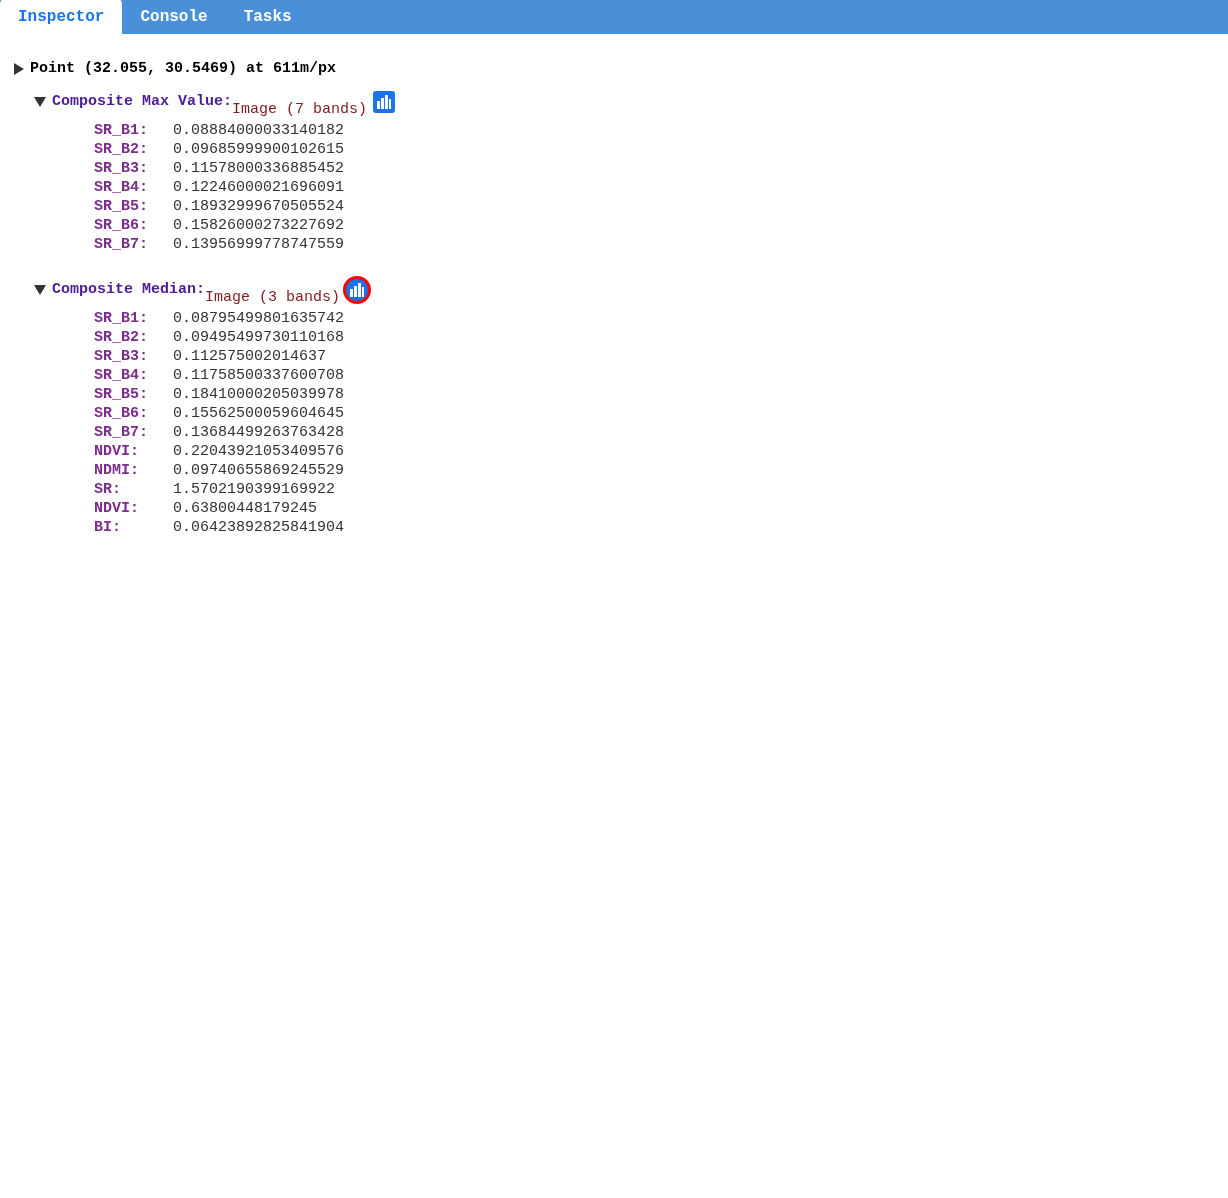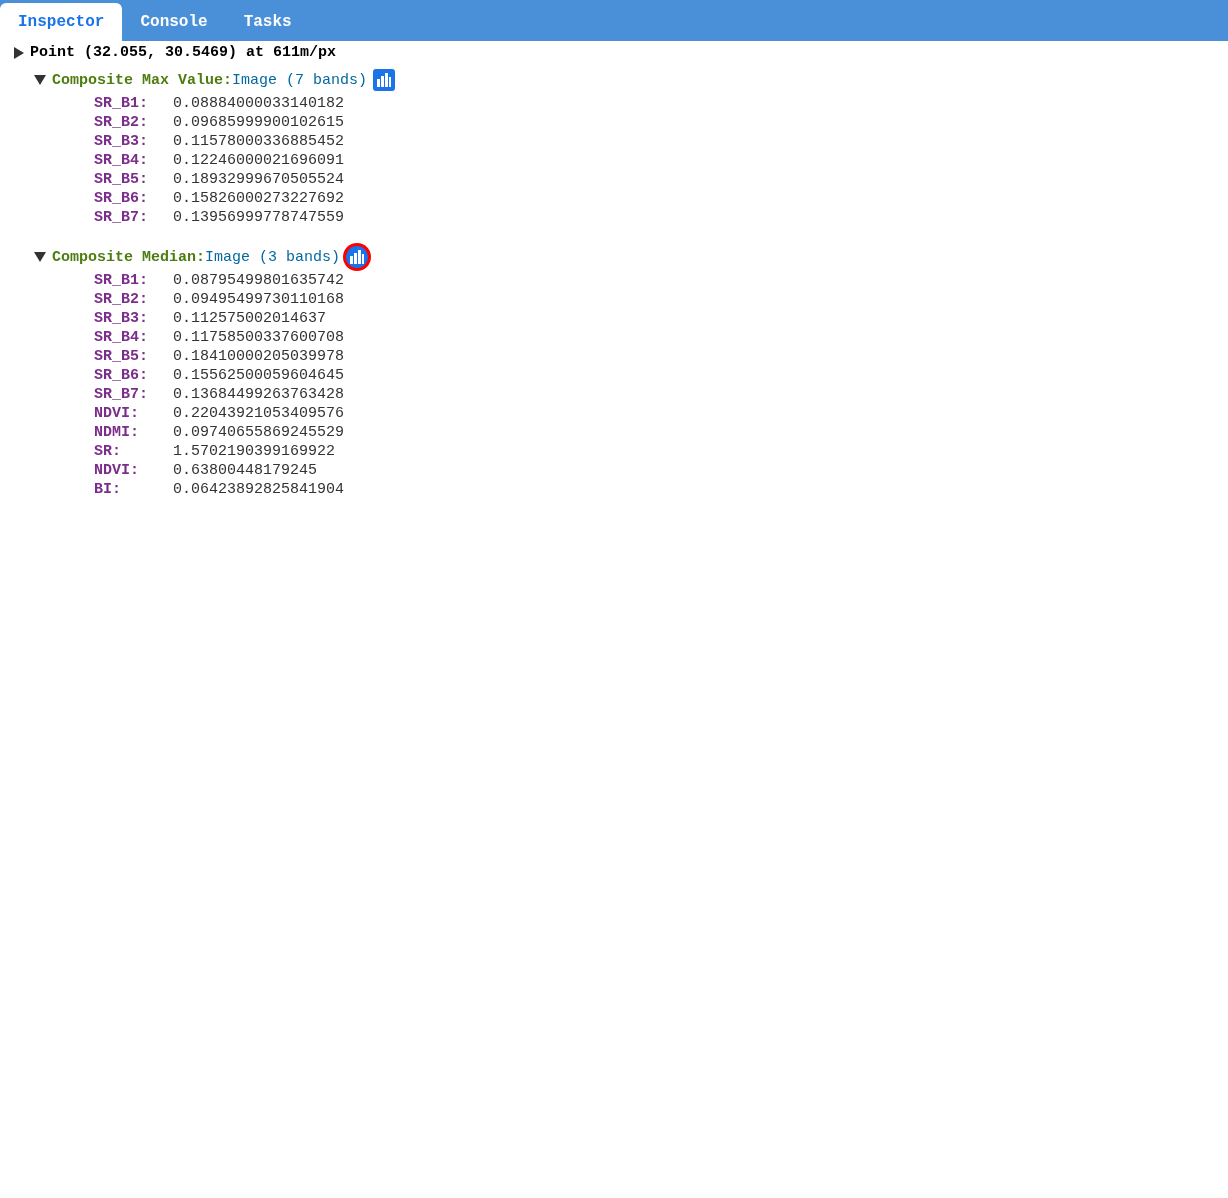--- a/index.html
+++ b/index.html
@@ -13,22 +13,22 @@
       font-size: 15px;
       background: #ffffff;
       width: 1228px;
       min-height: 1198px;
     }
 
     .tab-bar {
       display: flex;
       background: #4a90d9;
       padding: 0;
-      height: 41px;
-      align-items: flex-end;
+      height: 34px;
+      align-items: center;
     }
 
     .tab {
       padding: 8px 18px;
       cursor: pointer;
       font-size: 16px;
       font-weight: bold;
       color: #ffffff;
       border-radius: 6px 6px 0 0;
       height: 38px;
@@ -40,21 +40,21 @@
       background: #ffffff;
       color: #1a73e8;
     }
 
     .tab:not(.active) {
       background: transparent;
       color: #ffffff;
     }
 
     .content {
-      padding: 3px 14px;
+      padding: 26px 14px;
       background: #ffffff;
     }
 
     .point-line {
       display: flex;
       align-items: center;
       margin-bottom: 6px;
       font-size: 15px;
     }
 
@@ -90,27 +90,28 @@
     }
 
     .composite-header {
       display: flex;
       align-items: center;
       margin: 8px 0 4px 20px;
       font-size: 15px;
     }
 
     .composite-label {
-      color: #4d7c0f;
+      color: #4c1d95;
       font-weight: bold;
     }
 
     .composite-image-info {
-      color: #0369a1;
+      color: #7f1d1d;
       font-weight: normal;
+      margin-top: 16px;
     }
 
     .chart-icon {
       display: inline-flex;
       align-items: center;
       justify-content: center;
       width: 22px;
       height: 22px;
       background: #1a73e8;
       border-radius: 3px;

